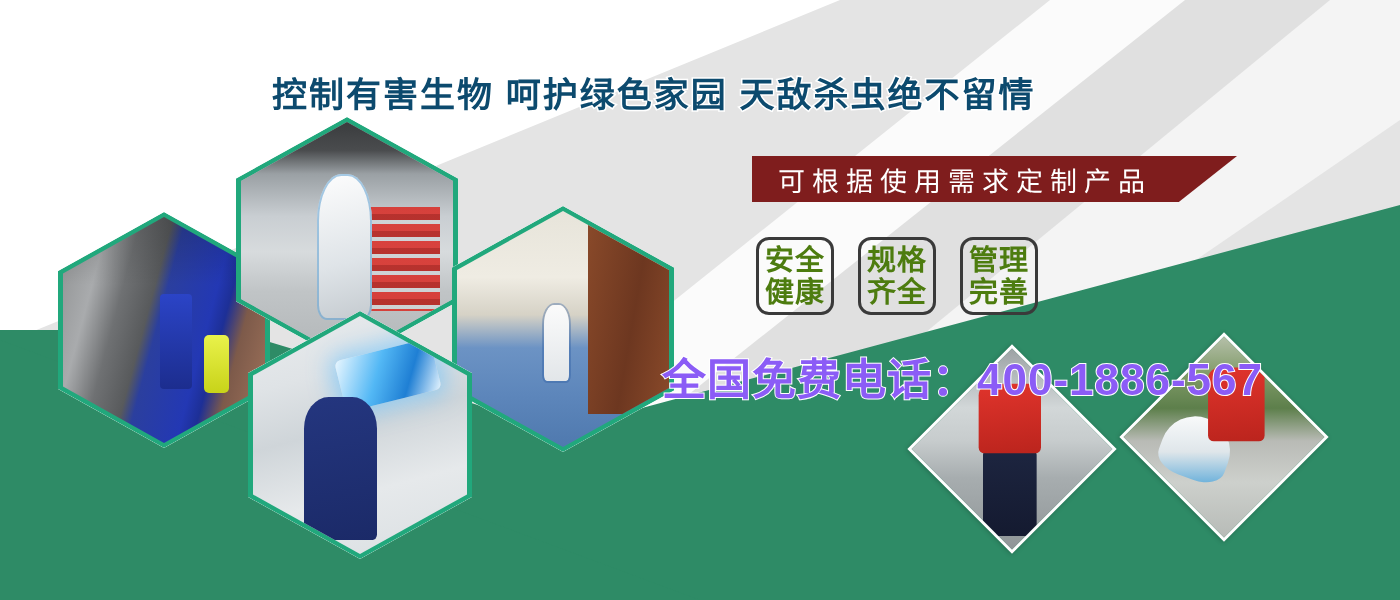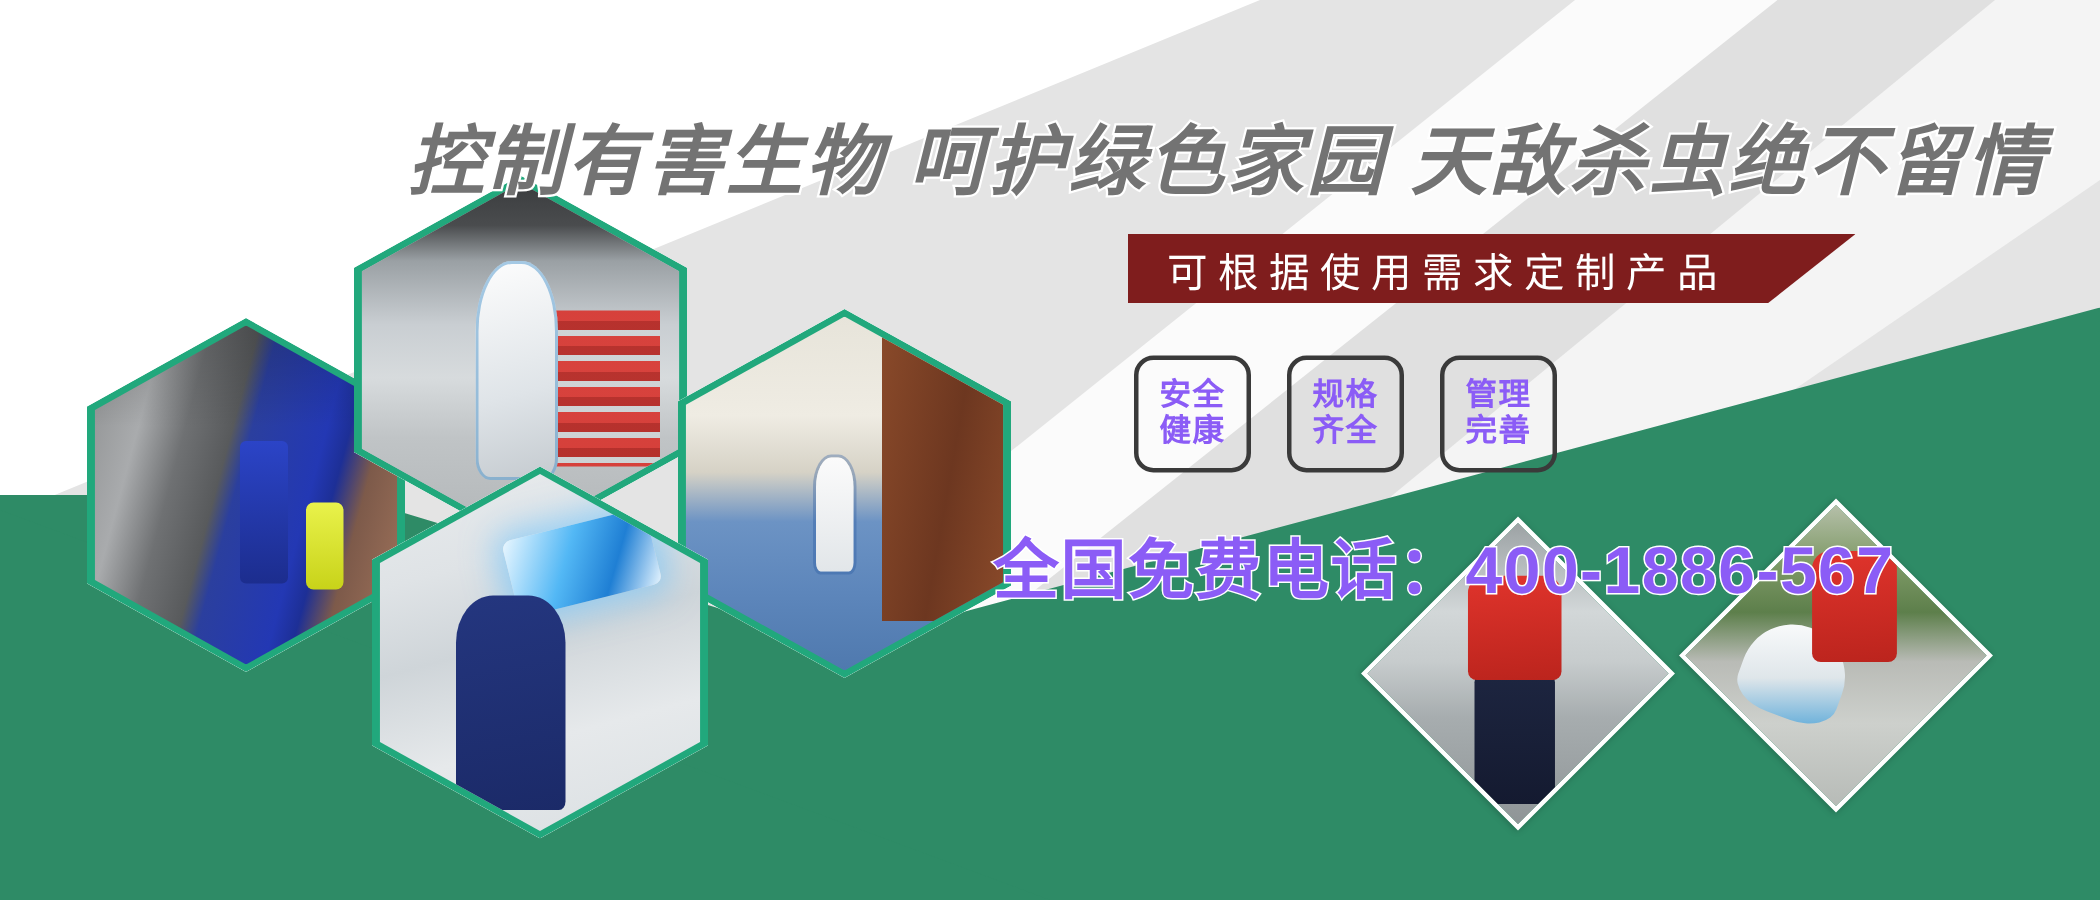--- a/index.html
+++ b/index.html
@@ -173,27 +173,26 @@
   .photo-pour::before{
     content:"";position:absolute;left:20%;top:40%;width:34%;height:30%;
     background:linear-gradient(160deg,#ffffff,#dfe6ea 55%,#59a8d8);
     border-radius:50% 50% 38% 38%/56% 56% 28% 28%;
     transform:rotate(20deg);
   }
 
   
   .headline{
     position:absolute;left:272px;top:66px;
-    font-size:51px;font-weight:bold;letter-spacing:2px;
-    color:#737373;
+    font-size:35px;font-weight:bold;letter-spacing:2px;
+    color:#0c4a6e;
     white-space:nowrap;
     -webkit-text-stroke:3px #ffffff;
     paint-order:stroke fill;
     text-shadow:0 0 1px #ffffff;
-    font-style:italic;
   }
 
   .ribbon{
     position:absolute;left:752px;top:156px;
     height:46px;width:485px;
     background:#7f1d1d;
     clip-path:polygon(0 0, 100% 0, 88% 100%, 0% 100%);
     display:flex;align-items:center;
   }
   .ribbon-text{
@@ -208,21 +207,21 @@
   .badge{
     width:72px;height:72px;
     border:3px solid #3a3a3a;
     border-radius:13px;
     display:flex;flex-direction:column;
     align-items:center;justify-content:center;
     line-height:1.12;
     background:transparent;
   }
   .badge span{
-    color:#8b5cf6;font-size:21px;font-weight:bold;letter-spacing:1px;
+    color:#4d7c0f;font-size:29px;font-weight:bold;letter-spacing:1px;
   }
 
   .phone{
     position:absolute;left:662px;top:344px;
     font-size:44px;font-weight:bold;letter-spacing:1px;
     color:#8b5cf6;
     white-space:nowrap;
     -webkit-text-stroke:2px #ffffff;
     paint-order:stroke fill;
   }

